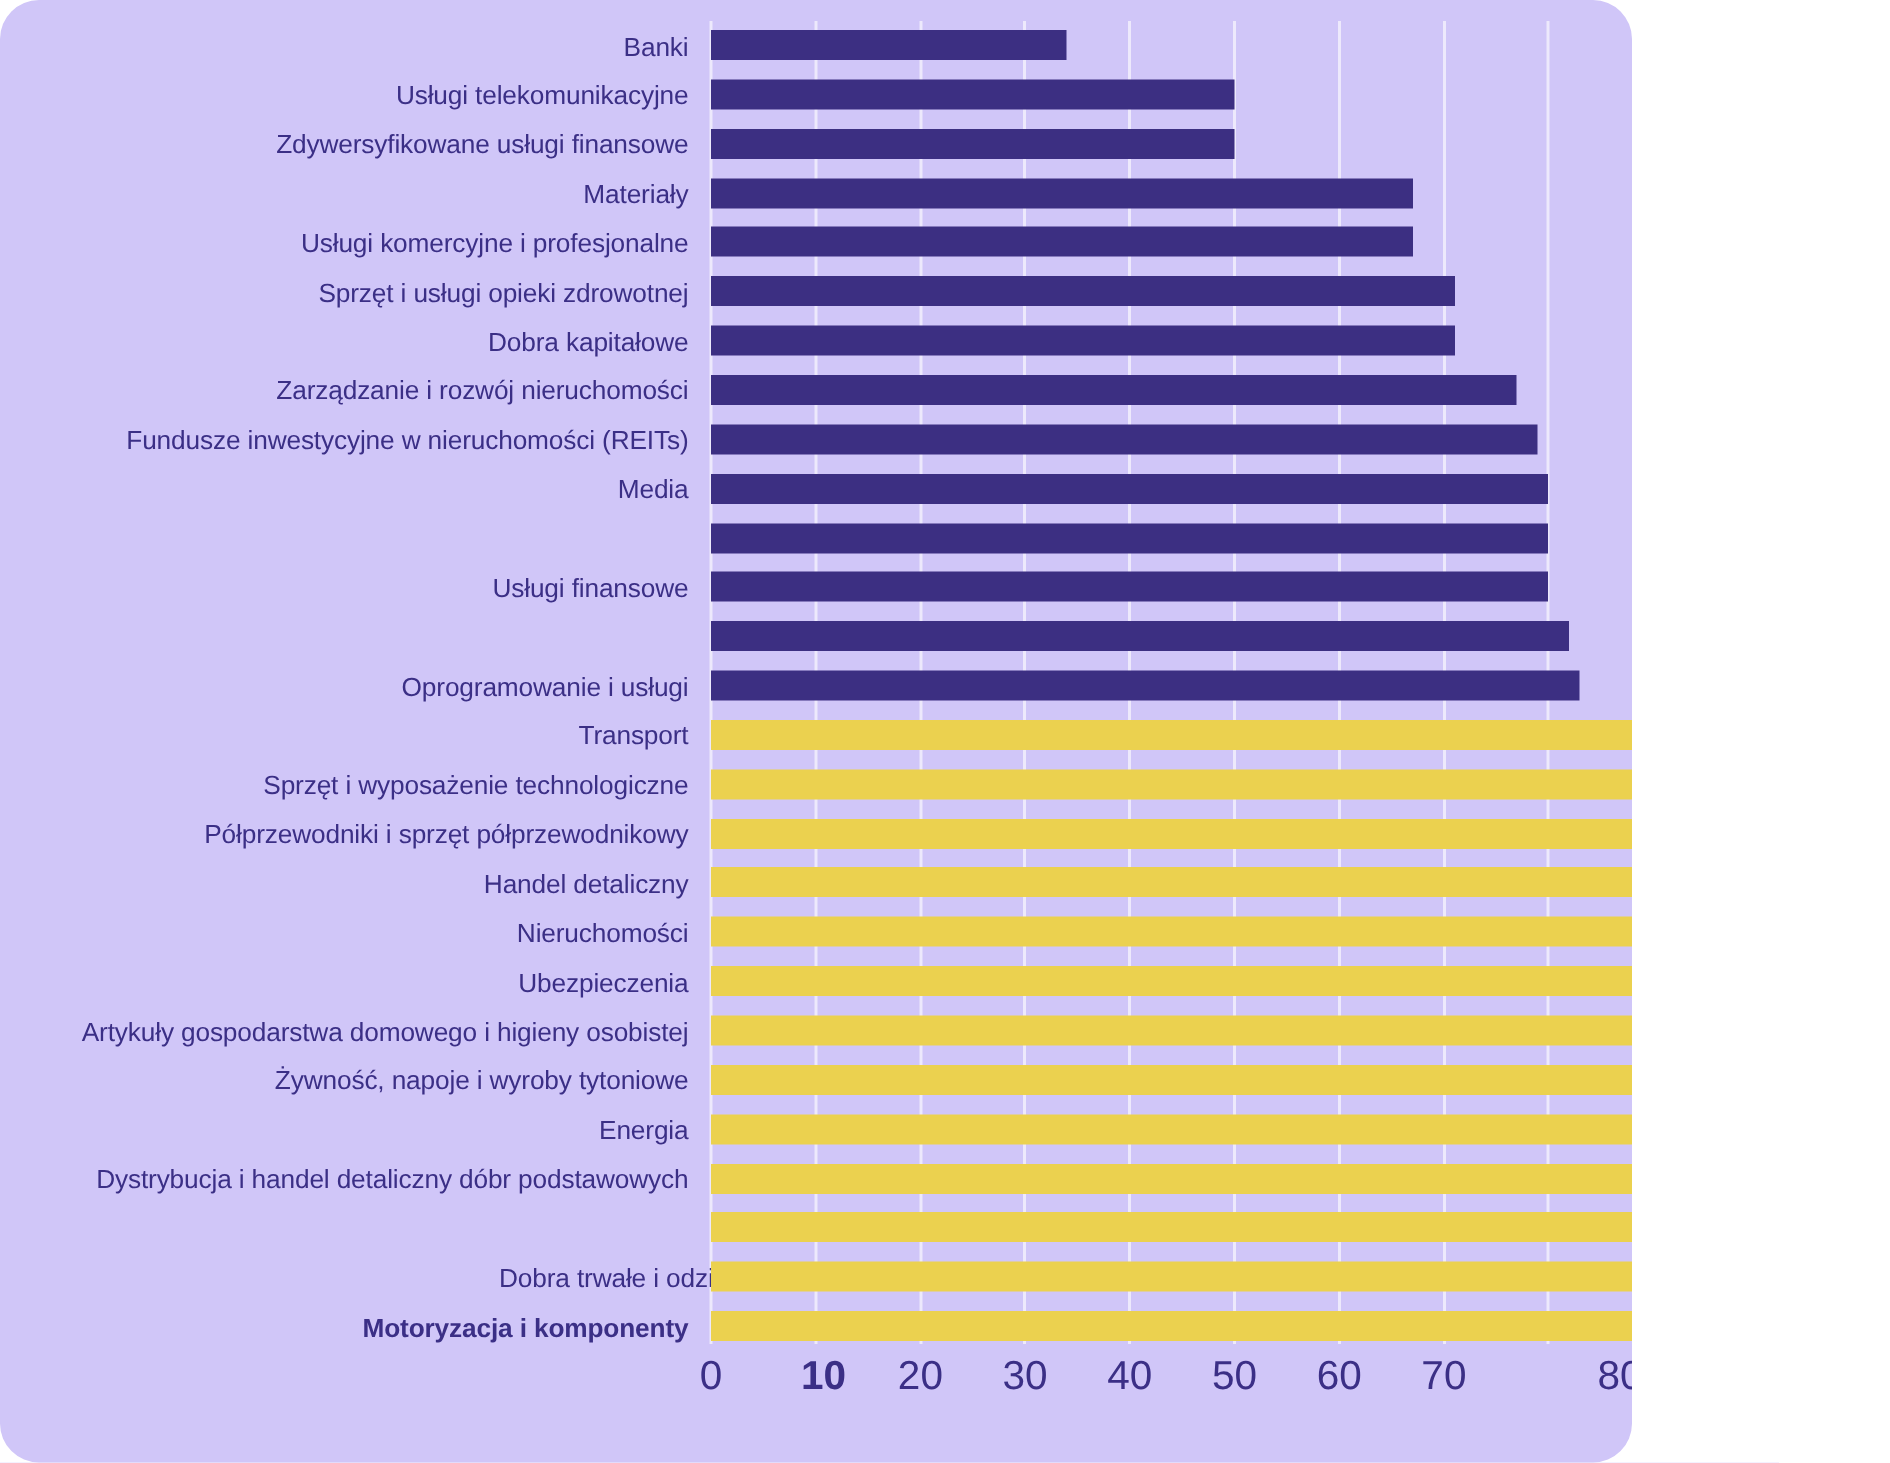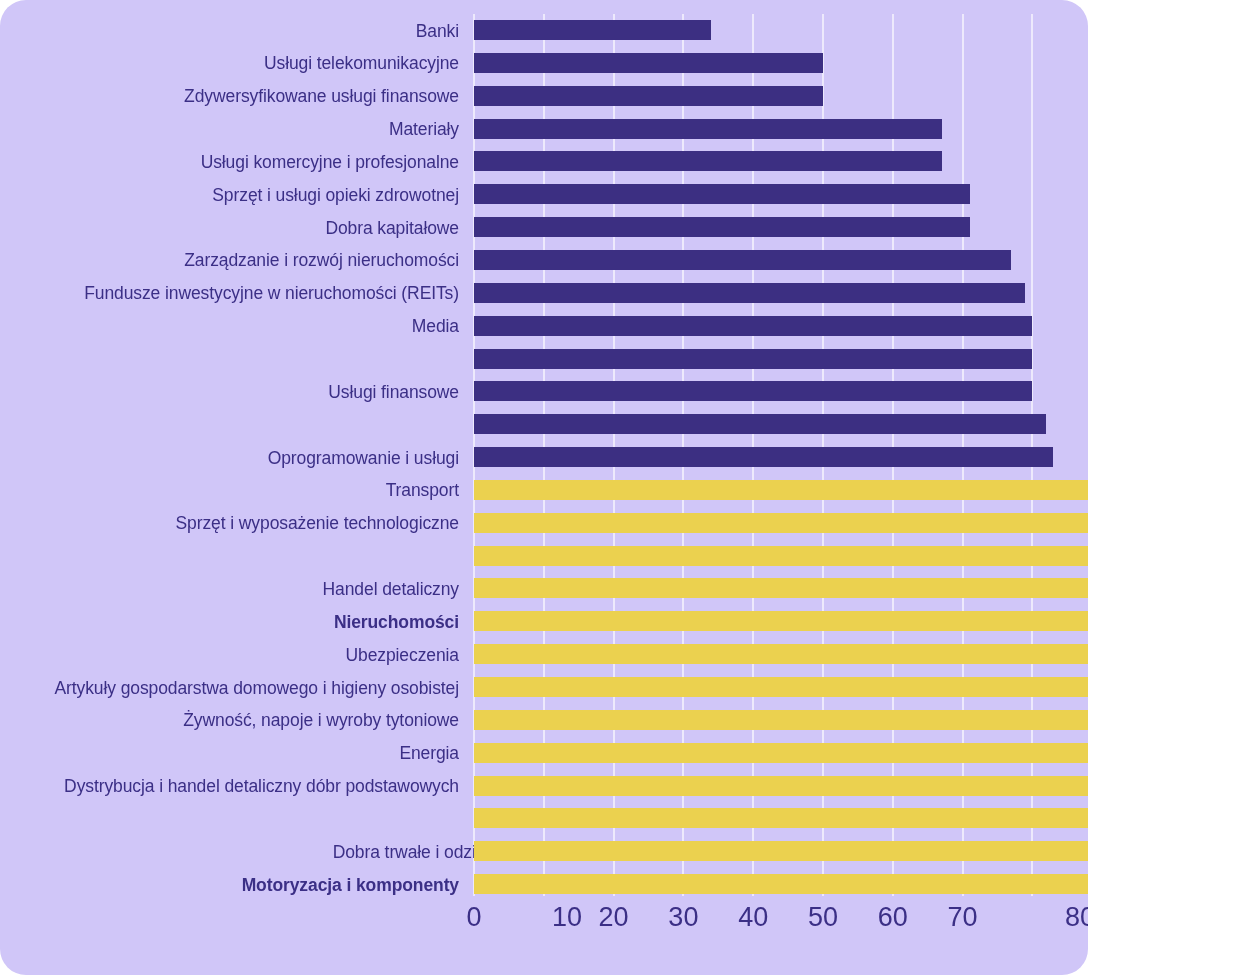--- a/index.html
+++ b/index.html
@@ -162,27 +162,28 @@
         </div>
         <div class="row" style="top: 473.9px;">
           <div class="row-label">Transport</div>
           <div class="bar" style="width: 698px; background: rgb(235, 209, 79);"></div>
         </div>
         <div class="row" style="top: 506.75px;">
           <div class="row-label">Sprzęt i wyposażenie technologiczne</div>
           <div class="bar" style="width: 698px; background: rgb(235, 209, 79);"></div>
         </div>
         <div class="row" style="top: 539.6px;">
+          <div class="row-label">Półprzewodniki i sprzęt półprzewodnikowy</div>
           <div class="bar" style="width: 698px; background: rgb(235, 209, 79);"></div>
         </div>
         <div class="row" style="top: 572.45px;">
           <div class="row-label">Handel detaliczny</div>
           <div class="bar" style="width: 698px; background: rgb(235, 209, 79);"></div>
         </div>
-        <div class="row" style="top: 605.3px; font-weight: bold;">
+        <div class="row" style="top: 605.3px;">
           <div class="row-label">Nieruchomości</div>
           <div class="bar" style="width: 698px; background: rgb(235, 209, 79);"></div>
         </div>
         <div class="row" style="top: 638.15px;">
           <div class="row-label">Ubezpieczenia</div>
           <div class="bar" style="width: 698px; background: rgb(235, 209, 79);"></div>
         </div>
         <div class="row" style="top: 671px;">
           <div class="row-label">Artykuły gospodarstwa domowego i higieny osobistej</div>
           <div class="bar" style="width: 698px; background: rgb(235, 209, 79);"></div>
@@ -206,21 +207,21 @@
           <div class="row-label">Dobra trwałe i odzież</div>
           <div class="bar" style="width: 698px; background: rgb(235, 209, 79);"></div>
         </div>
         <div class="row" style="top: 868.1px; font-weight: bold;">
           <div class="row-label">Motoryzacja i komponenty</div>
           <div class="bar" style="width: 698px; background: rgb(235, 209, 79);"></div>
         </div>
       </div>
     <div id="x-axis">
         <div class="tick-label" style="left: 474px;">0</div>
-        <div class="tick-label" style="left: 567px;">10</div>
+        <div class="tick-label" style="left: 549px; font-weight: bold;">10</div>
         <div class="tick-label" style="left: 613.6px;">20</div>
         <div class="tick-label" style="left: 683.4px;">30</div>
         <div class="tick-label" style="left: 753.2px;">40</div>
         <div class="tick-label" style="left: 823px;">50</div>
         <div class="tick-label" style="left: 892.8px;">60</div>
         <div class="tick-label" style="left: 962.6px;">70</div>
         <div class="tick-label" style="left: 1080px;">80</div>
         <div class="tick-label" style="left: 1102.2px;">90</div>
         <div class="tick-label" style="left: 1172px;">100</div>
       </div>

